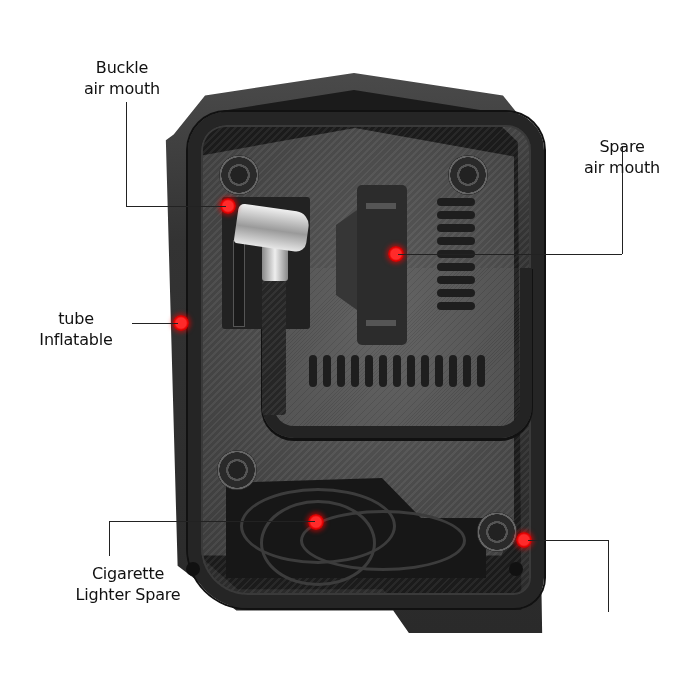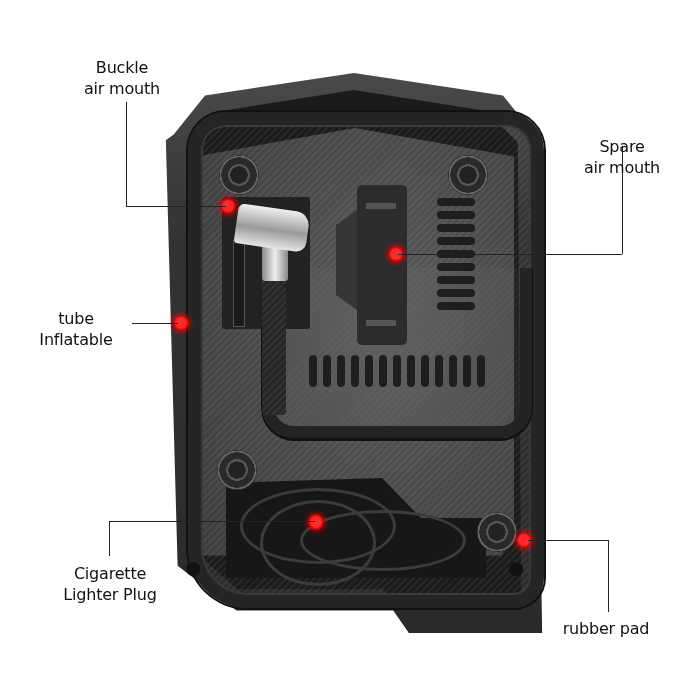--- a/index.html
+++ b/index.html
@@ -176,20 +176,19 @@
     <span>air mouth</span>
   </div>
   <div class="label" style="left:570px;top:100px;width:104px;margin-top:36px;">
     <span>Spare</span>
     <span>air mouth</span>
   </div>
   <div class="label" style="left:26px;top:308px;width:100px;">
     <span>tube</span>
     <span>Inflatable</span>
   </div>
-  <div class="label" style="left:52px;top:563px;width:116px;text-align:center;">
+  <div class="label" style="left:70px;top:563px;width:116px;text-align:center;">
     <span>Cigarette</span>
-    <span>Lighter Plug</span>
+    <span>Lighter Spare</span>
   </div>
   <div class="label" style="left:548px;top:618px;width:116px;">
-    <span>rubber pad</span>
   </div>
 </div>
 
 </body></html>

